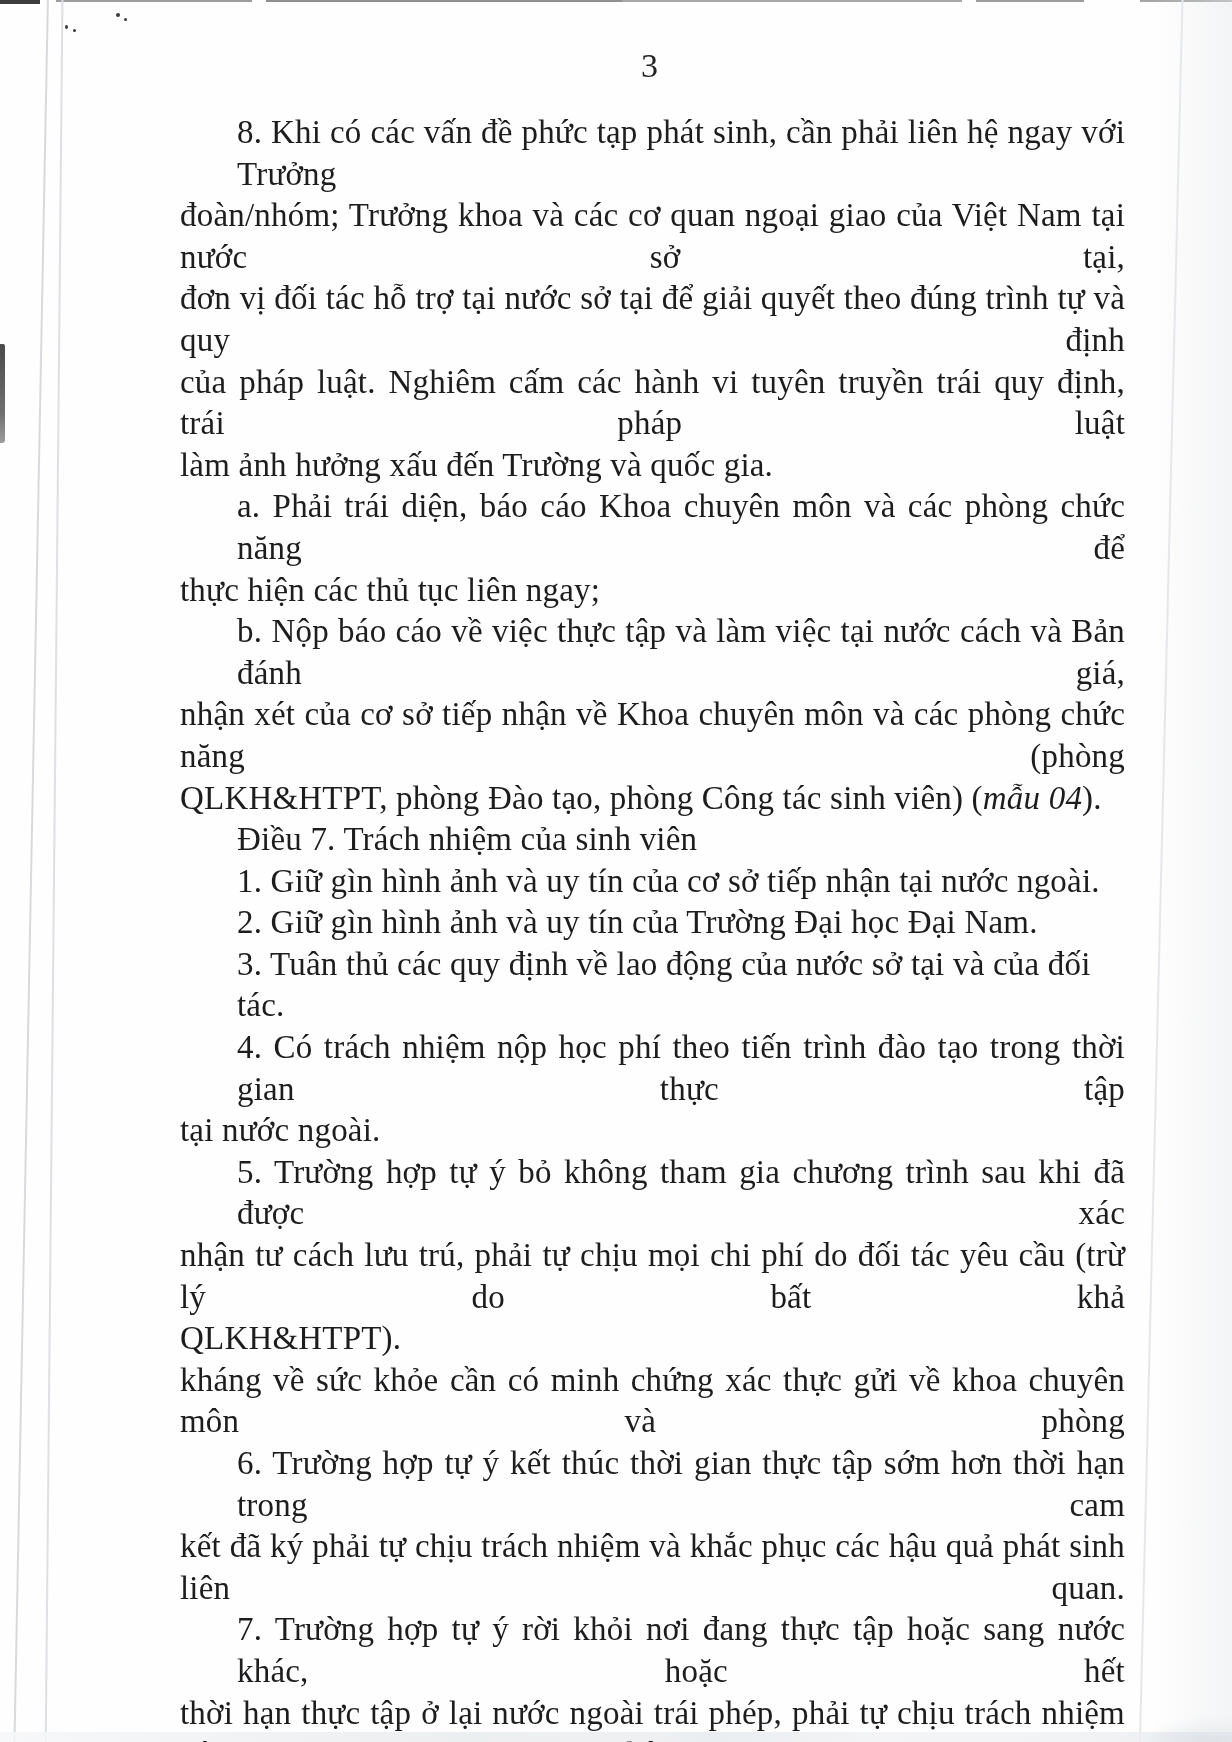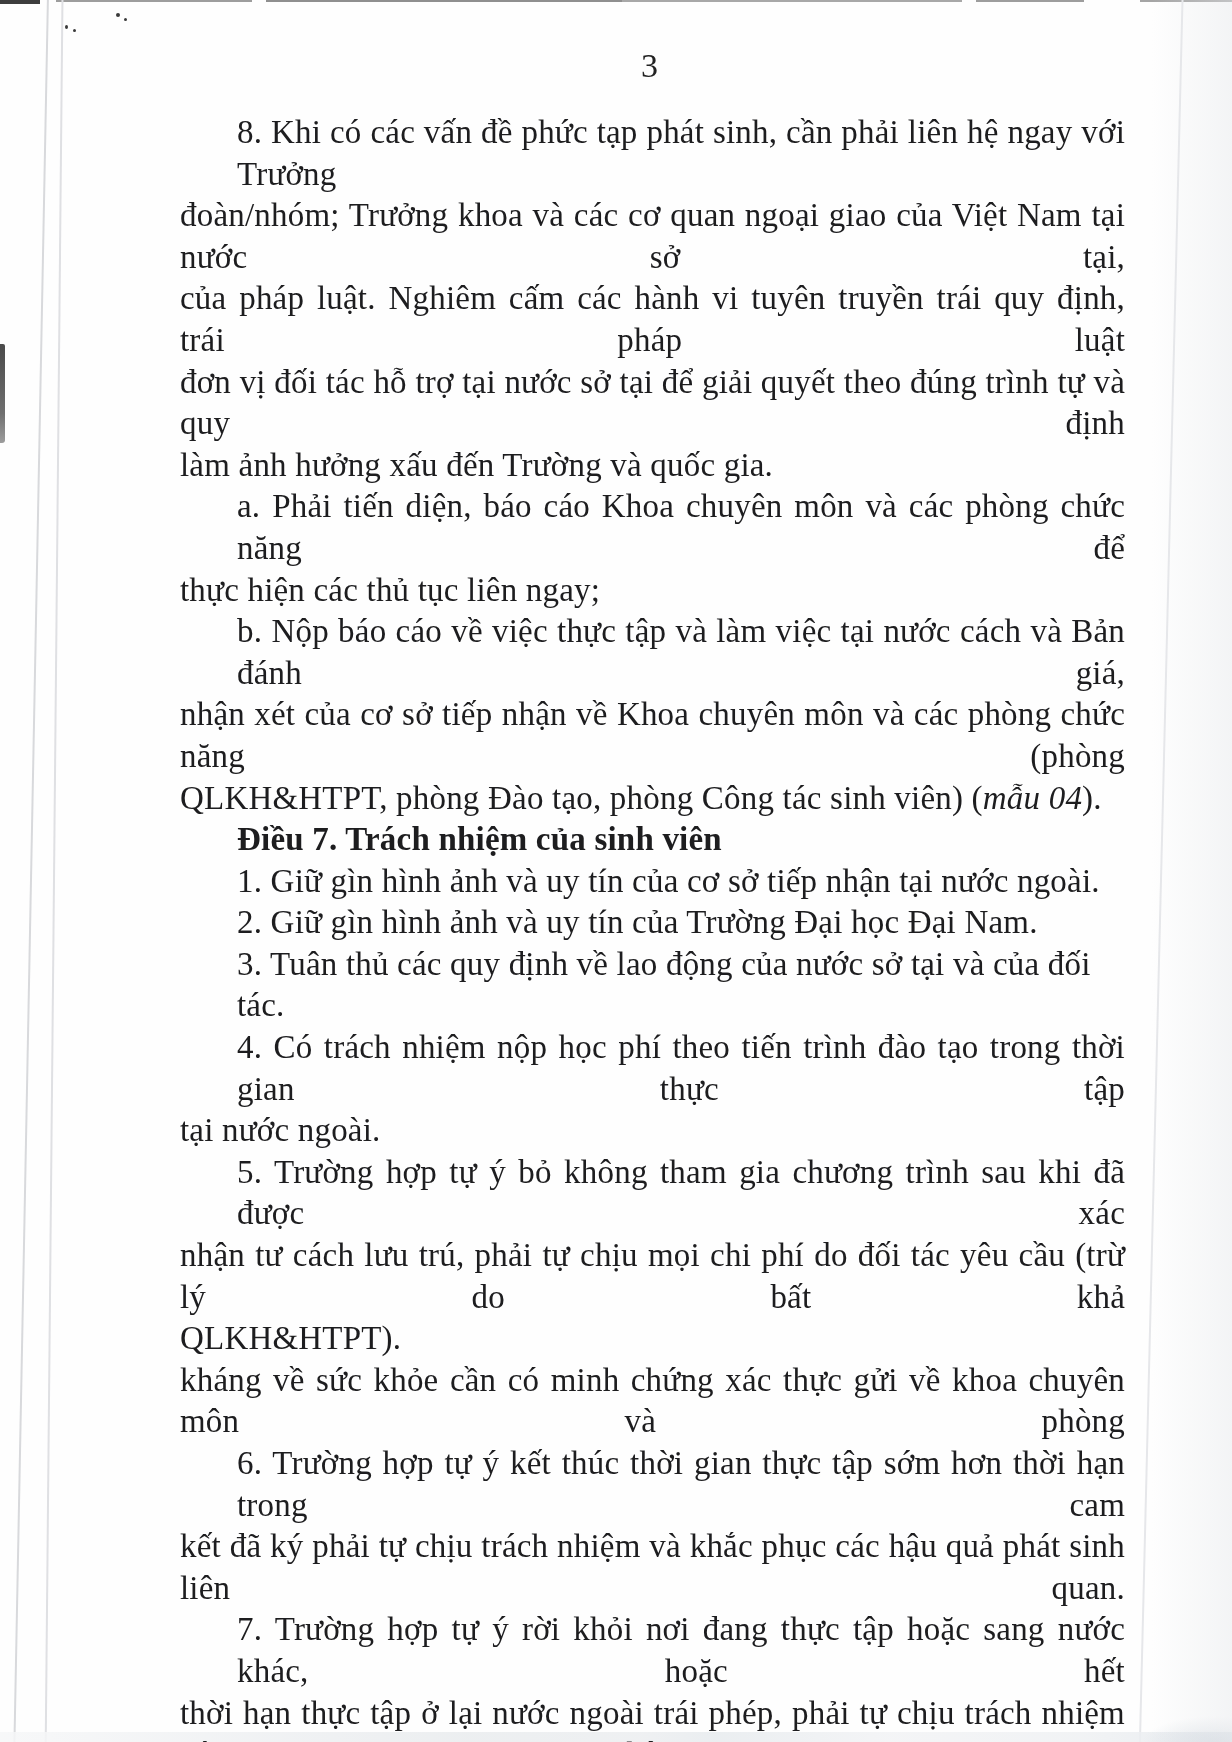--- a/index.html
+++ b/index.html
@@ -44,21 +44,21 @@
     line-height: 41.6px;
     white-space: normal;
     text-align: left;
     letter-spacing: 0.2px;
   }
   .line.j {
     text-align: justify;
     text-align-last: justify;
   }
   .line.ind { padding-left: 57px; }
-  .b { font-weight: bold; }
+  .b { font-weight: normal; }
   .i { font-style: italic; }
 
   
   .artifact { position: absolute; pointer-events: none; }
   .top-strip { top: 0; background: #9a9a9a; height: 2px; }
   .ts1 { left: 0;    width: 40px;  height: 4px; background: #3d3d3d; }
   .ts2 { left: 56px; width: 196px; background: #9d9d9d; }
   .ts3 { left: 266px; width: 356px; background: #8f8f8f; }
   .ts4 { left: 622px; width: 340px; background: #a8a8a8; }
   .ts5 { left: 976px; width: 108px; background: #9d9d9d; }
@@ -124,24 +124,24 @@
   <div class="artifact speck sp4"></div>
 
   <div class="artifact bottom-band"></div>
   <div class="artifact corner-smudge"></div>
 
   <div class="page-number">3</div>
 
   <div class="text-block" id="text-block">
       <div class="line j ind"><span>8. Khi có các vấn đề phức tạp phát sinh, cần phải liên hệ ngay với Trưởng</span></div>
       <div class="line j"><span>đoàn/nhóm; Trưởng khoa và các cơ quan ngoại giao của Việt Nam tại nước sở tại,</span></div>
+      <div class="line j"><span>đơn vị đối tác hỗ trợ tại nước sở tại để giải quyết theo đúng trình tự và quy định</span></div>
       <div class="line j"><span>của pháp luật. Nghiêm cấm các hành vi tuyên truyền trái quy định, trái pháp luật</span></div>
-      <div class="line j"><span>đơn vị đối tác hỗ trợ tại nước sở tại để giải quyết theo đúng trình tự và quy định</span></div>
       <div class="line"><span>làm ảnh hưởng xấu đến Trường và quốc gia.</span></div>
-      <div class="line j ind"><span>a. Phải tiến diện, báo cáo Khoa chuyên môn và các phòng chức năng để</span></div>
+      <div class="line j ind"><span>a. Phải trái diện, báo cáo Khoa chuyên môn và các phòng chức năng để</span></div>
       <div class="line"><span>thực hiện các thủ tục liên ngay;</span></div>
       <div class="line j ind"><span>b. Nộp báo cáo về việc thực tập và làm việc tại nước cách và Bản đánh giá,</span></div>
       <div class="line j"><span>nhận xét của cơ sở tiếp nhận về Khoa chuyên môn và các phòng chức năng (phòng</span></div>
       <div class="line"><span>QLKH&amp;HTPT, phòng Đào tạo, phòng Công tác sinh viên) (</span><span class="i">mẫu 04</span><span>).</span></div>
       <div class="line ind"><span class="b">Điều 7. Trách nhiệm của sinh viên</span></div>
       <div class="line ind"><span>1. Giữ gìn hình ảnh và uy tín của cơ sở tiếp nhận tại nước ngoài.</span></div>
       <div class="line ind"><span>2. Giữ gìn hình ảnh và uy tín của Trường Đại học Đại Nam.</span></div>
       <div class="line ind"><span>3. Tuân thủ các quy định về lao động của nước sở tại và của đối tác.</span></div>
       <div class="line j ind"><span>4. Có trách nhiệm nộp học phí theo tiến trình đào tạo trong thời gian thực tập</span></div>
       <div class="line"><span>tại nước ngoài.</span></div>

